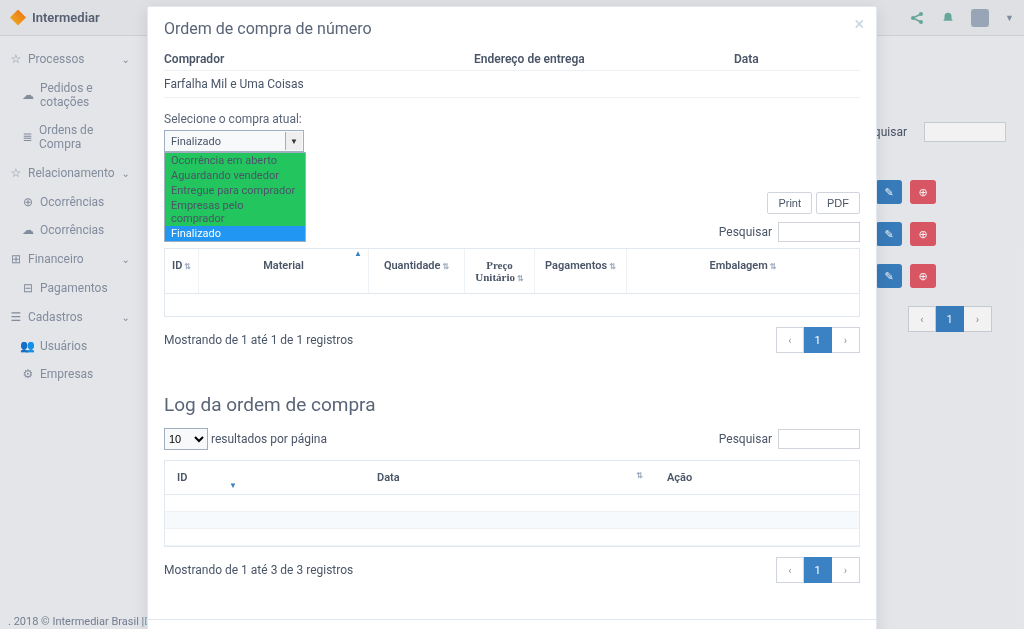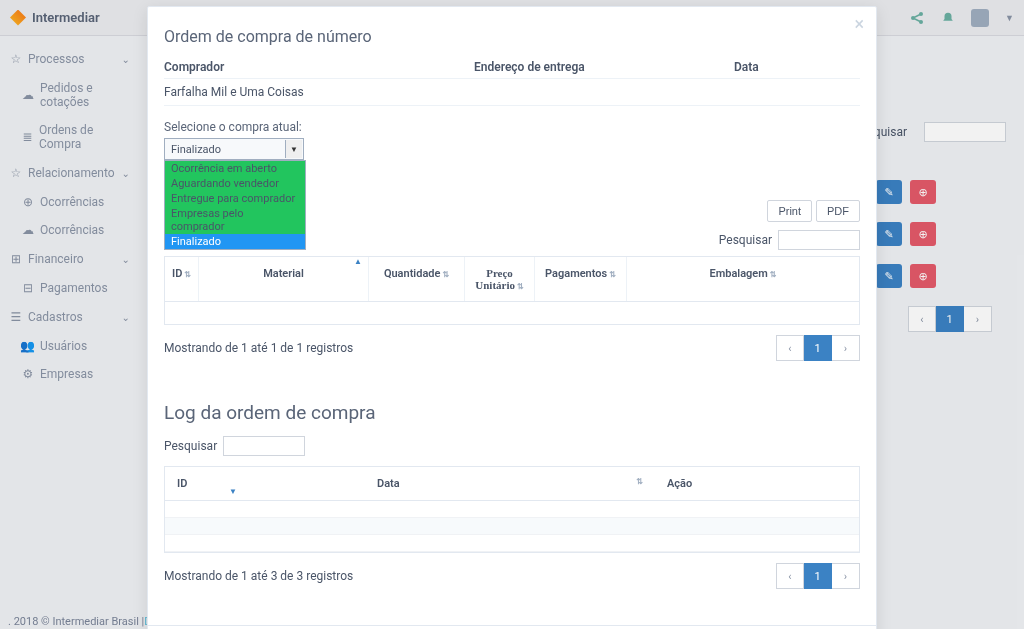--- a/index.html
+++ b/index.html
@@ -123,21 +123,21 @@
     .modal-close {
       position: absolute;
       top: 8px;
       right: 12px;
       color: #cbd5e0;
       font-size: 18px;
       cursor: pointer;
       line-height: 1;
     }
     .modal-body {
-      padding: 20px 16px 16px;
+      padding: 12px 16px 16px;
     }
     .modal-title {
       font-size: 16px;
       font-weight: 400;
       color: #5a6578;
       margin-bottom: 10px;
     }
     .info-row {
       display: flex;
       border-bottom: 1px solid #edf2f7;
@@ -566,20 +566,26 @@
         <div class="pager">
           <div class="pager-btn">‹</div>
           <div class="pager-btn active">1</div>
           <div class="pager-btn">›</div>
         </div>
       </div>
 
       <div class="section-title">Log da ordem de compra</div>
 
       <div class="log-controls">
+        <div>
+          <select class="page-size-select">
+            <option>10</option>
+          </select>
+          <span>resultados por página</span>
+        </div>
         <div style="display:flex;align-items:center;gap:6px;">
           <span>Pesquisar</span>
           <input class="search-input" type="text" style="">
         </div>
       </div>
 
       <div class="log-table">
         <div class="log-th-row">
           <div class="log-th" style="width:200px;position:relative;">
             <span>ID</span>

